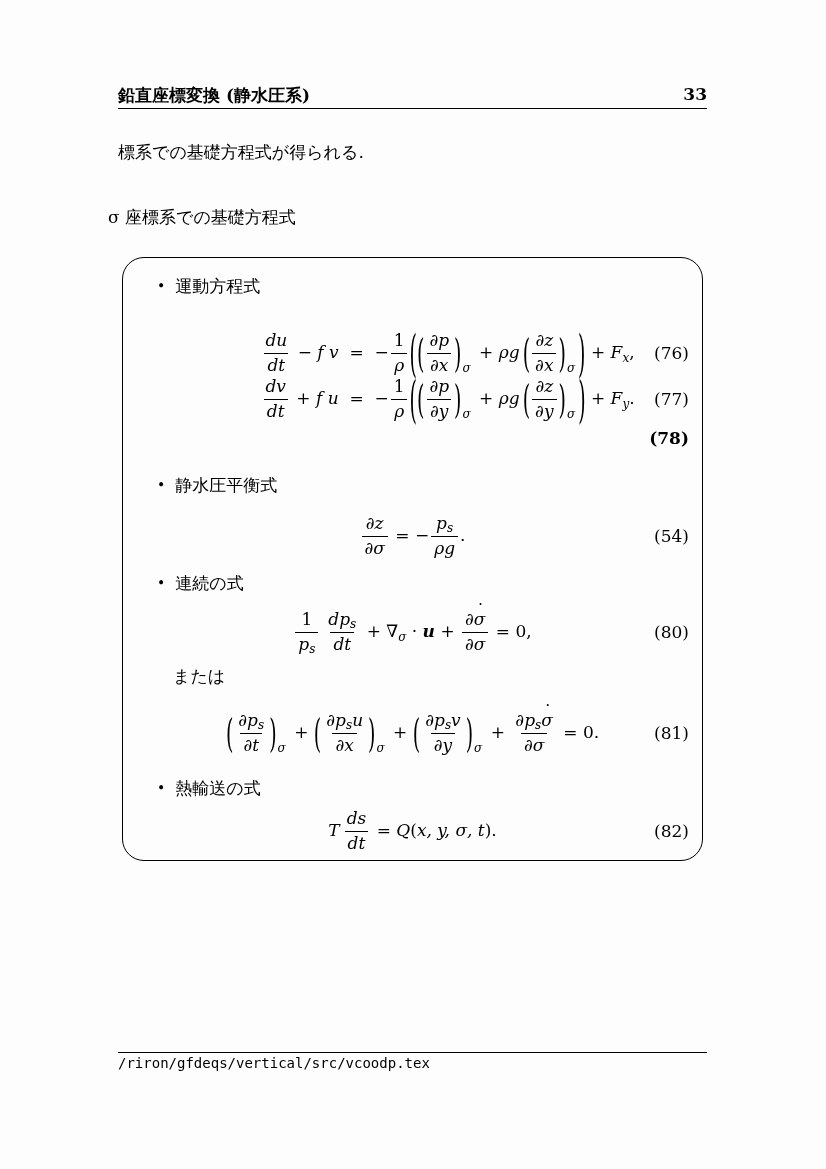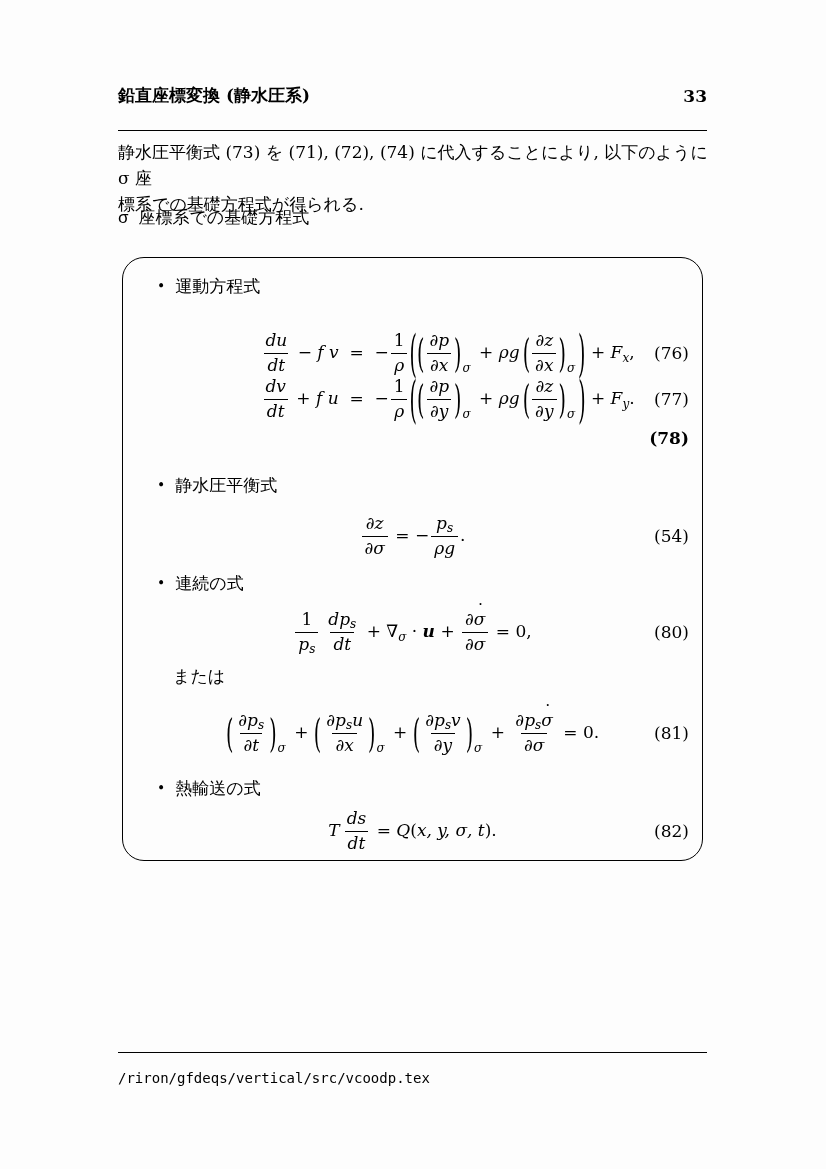--- a/index.html
+++ b/index.html
@@ -5,29 +5,29 @@
 <style>
   html,body{margin:0;padding:0;}
   body{
     width:826px;height:1169px;position:relative;
     background:#fdfdfd;color:#000;
     font-family:"DejaVu Serif",serif;
   }
   
   .header{
     position:absolute;left:118px;width:589px;top:84px;
-    display:flex;justify-content:space-between;align-items:center;
+    display:flex;justify-content:space-between;align-items:flex-start;
     font-weight:bold;font-size:17px;
-    border-bottom:1.6px solid #000;padding-bottom:23px;
+    border-bottom:1.6px solid #000;padding-bottom:1px;
   }
   .header-right{display:flex;align-items:baseline;}
   .pageno{margin-left:30px;}
   
   .intro{position:absolute;left:118px;width:596px;top:139px;font-size:17px;line-height:26px;}
-  .section-label{position:absolute;left:118px;top:206px;font-size:17px;font-family:Liberation Mono, monospace;}
+  .section-label{position:absolute;left:108px;top:206px;font-size:17px;}
   
   .eqbox{
     position:absolute;left:122px;top:257px;width:581px;height:604px;
     border:1.6px solid #000;border-radius:22px;box-sizing:border-box;
     padding-top:16px;overflow:visible;
   }
   .bullet-item{display:flex;align-items:center;margin-left:34px;height:24px;font-size:17px;}
   .bdot{margin-right:10px;font-size:14px;}
   .text-item{margin-left:50px;height:24px;font-size:17px;display:flex;align-items:center;}
   
@@ -45,38 +45,37 @@
   .fr .den{border-top:1px solid #000;}
   .pg{display:flex;align-items:center;}
   .pc{display:flex;align-items:center;}
   .bp{display:block;font-size:19px;line-height:1;}
   .spc{display:inline-block;}
   .ov{position:relative;display:inline-block;font-style:italic;}
   .ovdot{position:absolute;top:-0.55em;left:50%;transform:translateX(-40%);font-style:normal;}
   
   .footer{
     position:absolute;left:118px;width:589px;top:1052px;
-    border-top:1.4px solid #000;padding-top:17px;
+    border-top:1.4px solid #000;padding-top:2px;
     display:flex;justify-content:space-between;align-items:baseline;
   }
   .footer-left{font-family:"DejaVu Sans Mono",monospace;font-size:14px;}
   .footer-right{font-size:16px;}
 </style>
 </head>
 <body>
 
 <div class="header">
   <span>鉛直座標変換 (静水圧系)</span>
   <span class="header-right">
     <span class="pageno">33</span>
   </span>
 </div>
 
 <div class="intro">
-  <div>静水圧平衡式 (73) を (71), (72), (74) に代入することにより, 以下のように σ 座</div>
   <div>標系での基礎方程式が得られる.</div>
 </div>
 
 <div class="section-label">σ 座標系での基礎方程式</div>
 
 <div class="eqbox">
     <div class="bullet-item" style="margin-top: 0px;">
       <span class="bdot">•</span>
       <span class="blabel">運動方程式</span>
     </div>

